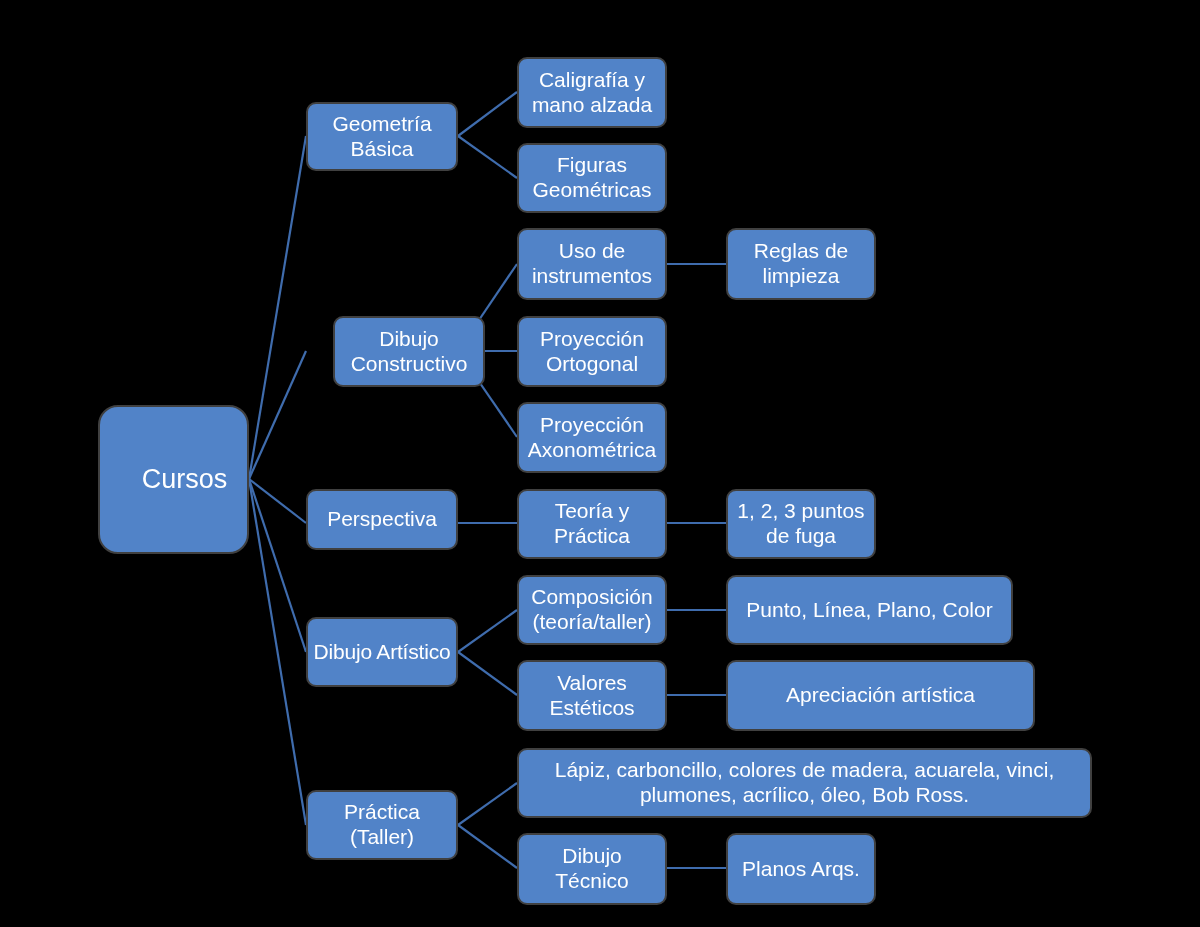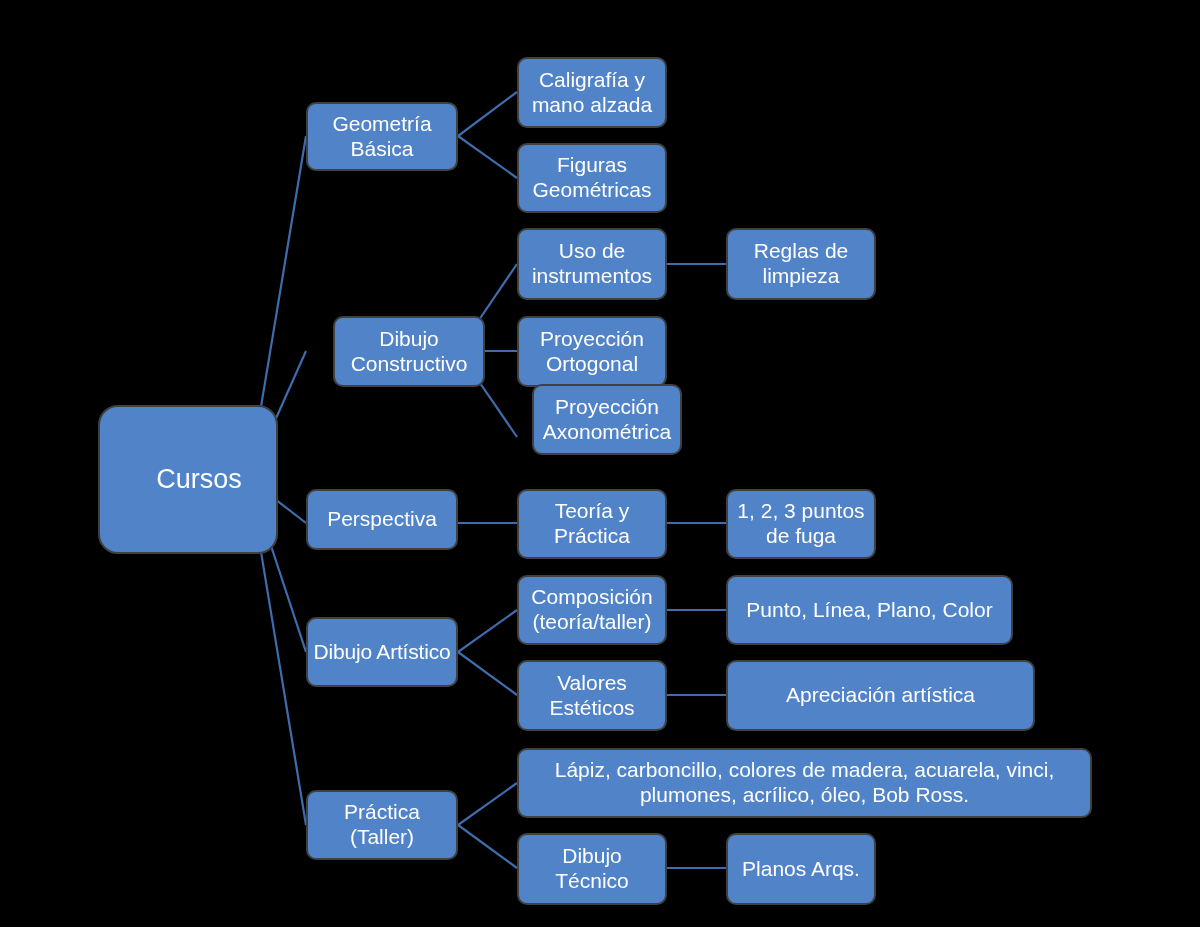--- a/index.html
+++ b/index.html
@@ -60,21 +60,21 @@
       <line x1="458" y1="652" x2="517" y2="695"></line>
       <line x1="667" y1="610" x2="726" y2="610"></line>
       <line x1="667" y1="695" x2="726" y2="695"></line>
 
       <line x1="458" y1="825" x2="517" y2="783"></line>
       <line x1="458" y1="825" x2="517" y2="868"></line>
       <line x1="667" y1="868" x2="726" y2="868"></line>
     </g>
   </svg>
 
-  <div class="node root" style="left:98px;top:405px;width:180px;height:149px;padding-left:28px;">
+  <div class="node root" style="left:98px;top:405px;width:151px;height:149px;padding-left:28px;">
     <span>Cursos</span>
   </div>
 
   <div class="node lvl2" style="left:306px;top:102px;width:152px;height:69px;">
     <span>Geometría Básica</span>
   </div>
 
   <div class="node lvl2" style="left:306px;top:316px;width:152px;height:71px;margin-left:27px;">
     <span>Dibujo Constructivo</span>
   </div>
@@ -100,21 +100,21 @@
   </div>
 
   <div class="node lvl3" style="left:517px;top:228px;width:150px;height:72px;">
     <span>Uso de instrumentos</span>
   </div>
 
   <div class="node lvl3" style="left:517px;top:316px;width:150px;height:71px;">
     <span>Proyección Ortogonal</span>
   </div>
 
-  <div class="node lvl3" style="left:517px;top:384px;width:150px;height:71px;margin-left:15px;">
+  <div class="node lvl3" style="left:517px;top:402px;width:150px;height:71px;">
     <span>Proyección Axonométrica</span>
   </div>
 
   <div class="node lvl3" style="left:517px;top:489px;width:150px;height:70px;">
     <span>Teoría y Práctica</span>
   </div>
 
   <div class="node lvl3" style="left:517px;top:575px;width:150px;height:70px;">
     <span>Composición (teoría/taller)</span>
   </div>

